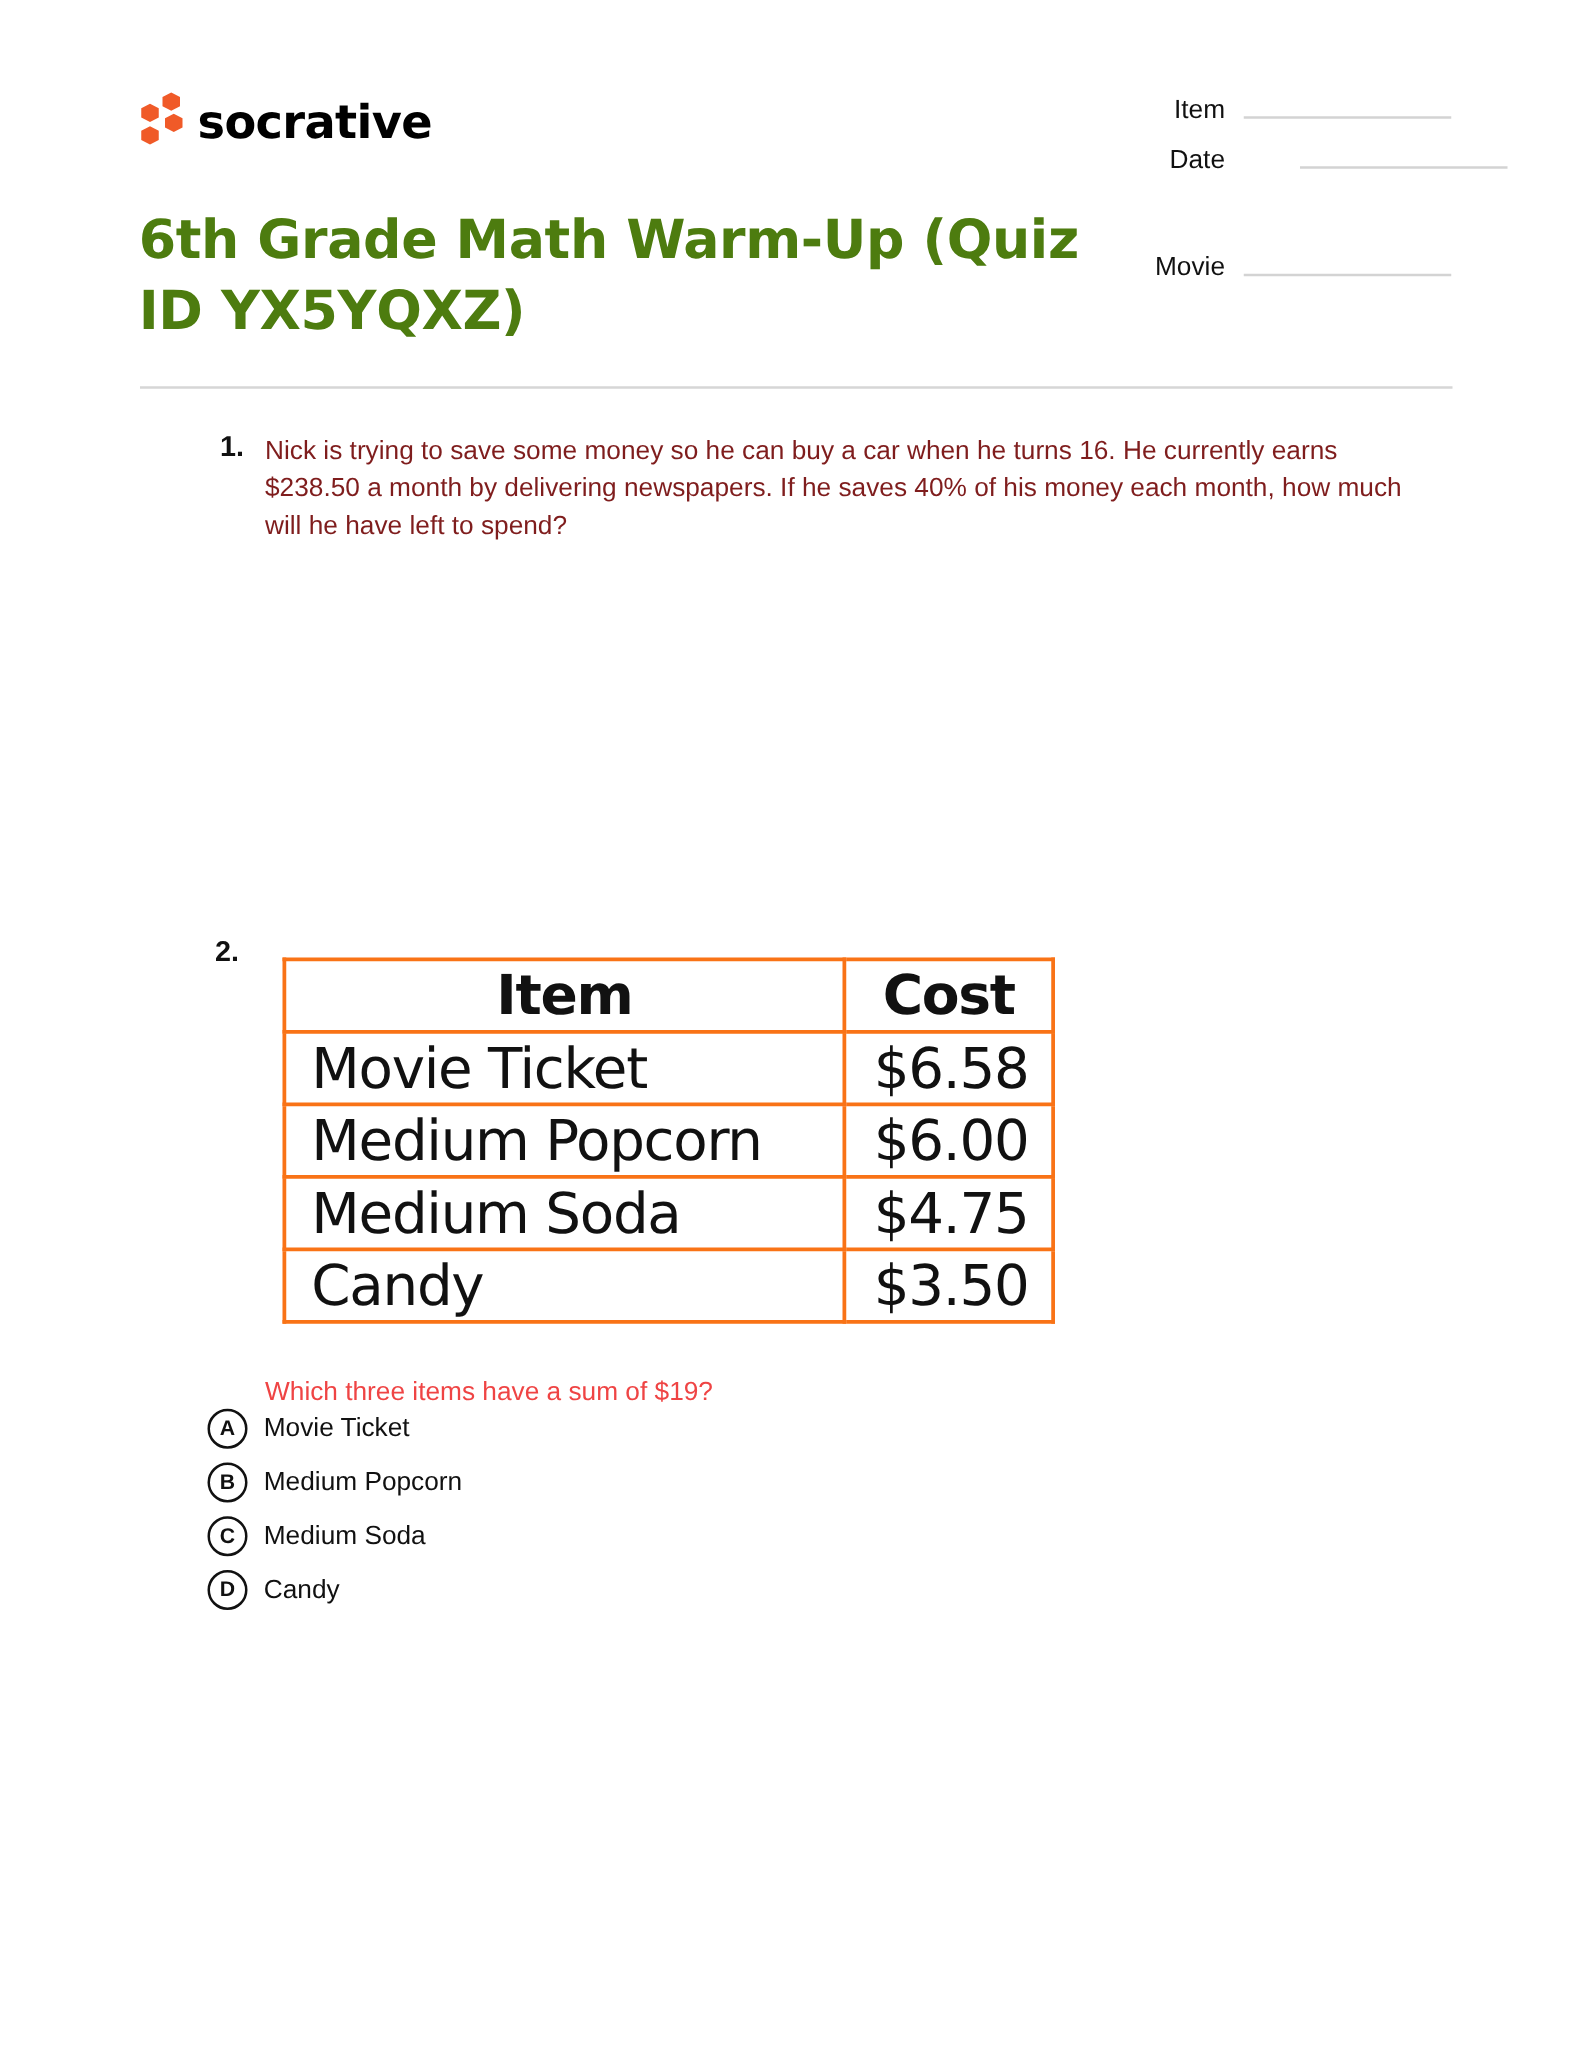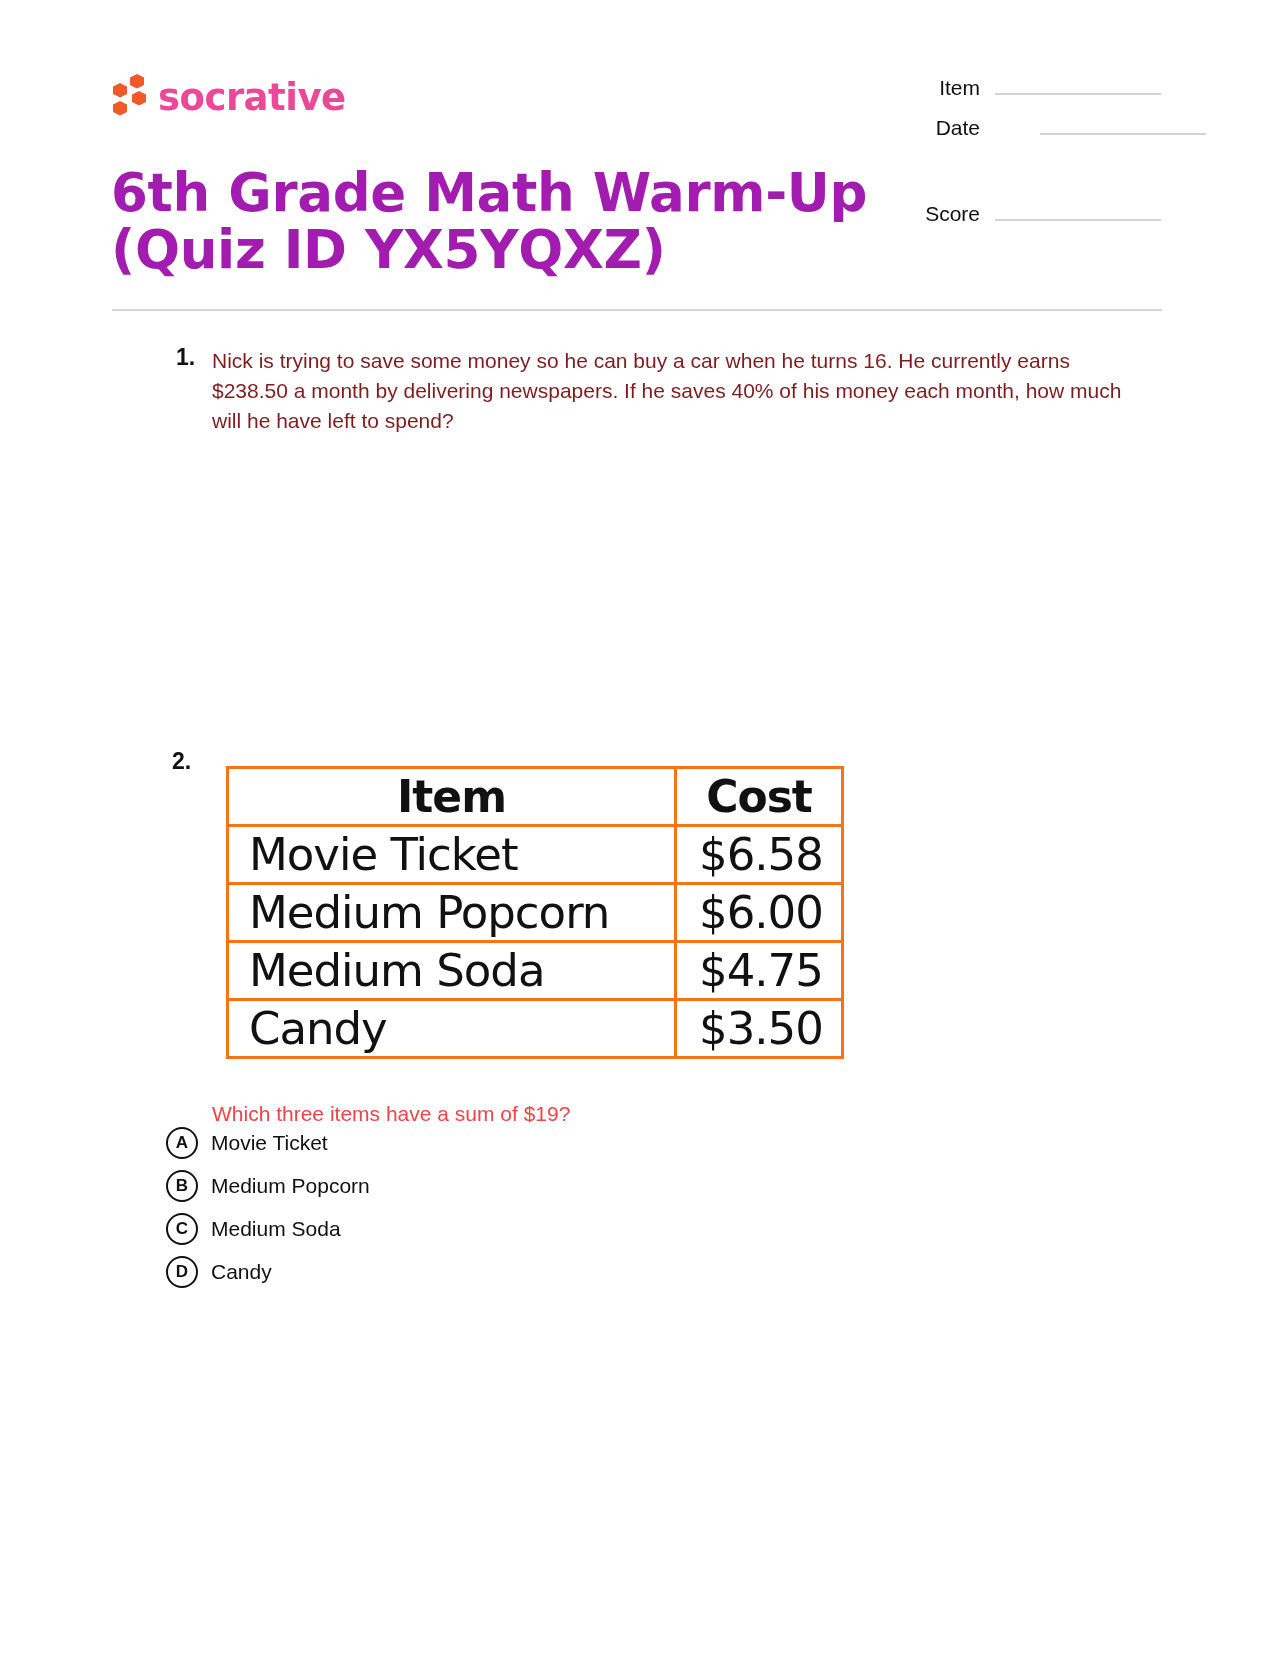--- a/index.html
+++ b/index.html
@@ -1,20 +1,20 @@
 <!DOCTYPE html>
 <html><head>
   <meta charset="utf-8">
   <style>
     html, body { margin: 0; padding: 0; background: #ffffff; }
     body { width: 1275px; height: 1653px; position: relative; overflow: hidden; color: #111; font-family: "Liberation Sans", sans-serif; }
     .logo { position: absolute; left: 110px; top: 72px; display: flex; align-items: center; }
     .logo svg { width: 40px; height: 50px; }
-    .logo-text { font-family: "DejaVu Sans", sans-serif; font-size: 37px; font-weight: 600; letter-spacing: -0.5px; margin-left: 8px; color: #ec4899; }
-    .title { position: absolute; left: 111px; top: 164px; width: 760px; font-family: "DejaVu Sans", sans-serif; font-weight: 600; font-size: 53px; line-height: 57px; letter-spacing: -0.3px; margin: 0; color: #a21caf; }
+    .logo-text { font-family: "DejaVu Sans", sans-serif; font-size: 37px; font-weight: 600; letter-spacing: -0.5px; margin-left: 8px; color: #000000; }
+    .title { position: absolute; left: 111px; top: 164px; width: 760px; font-family: "DejaVu Sans", sans-serif; font-weight: 600; font-size: 43px; line-height: 57px; letter-spacing: -0.3px; margin: 0; color: #4d7c0f; }
     .fields { position: absolute; left: 880px; top: 76px; width: 280px; }
     .field { position: absolute; left: 0; display: flex; align-items: flex-end; }
     .field-label { width: 100px; text-align: right; font-size: 21px; color: #111; }
     .field-line { width: 166px; border-bottom: 2px solid #d3d3d3; margin-left: 15px; height: 0; margin-bottom: 5px; }
     .divider { position: absolute; left: 112px; top: 309px; width: 1050px; border-top: 2px solid #d6d6d6; }
     .q-num { position: absolute; font-weight: bold; font-size: 23px; color: #111; }
     .q1-text { position: absolute; left: 212px; top: 346px; width: 910px; font-size: 21px; line-height: 30px; color: #7f1d1d; }
     table.items { position: absolute; left: 226px; top: 766px; border-collapse: collapse; border: 3px solid #111; font-family: "DejaVu Sans", sans-serif; }
     table.items th, table.items td { border: 3px solid #f97316; height: 55px; padding: 0 0 0 20px; font-size: 45px; font-weight: normal; text-align: left; letter-spacing: -1px; white-space: nowrap; }
     table.items th { font-weight: bold; text-align: center; padding: 0; font-size: 44px; }
@@ -45,21 +45,21 @@
 <div class="fields">
   <div class="field" style="top:0;">
     <span class="field-label">Item</span>
     <span class="field-line"></span>
   </div>
   <div class="field" style="top:40px;gap:45px;">
     <span class="field-label">Date</span>
     <span class="field-line"></span>
   </div>
   <div class="field" style="top:126px;">
-    <span class="field-label">Score</span>
+    <span class="field-label">Movie</span>
     <span class="field-line"></span>
   </div>
 </div>
 
 <div class="divider"></div>
 
 <span class="q-num" style="left:176px; top:344px;">1.</span>
 <div class="q1-text">Nick is trying to save some money so he can buy a car when he turns 16. He currently earns $238.50 a month by delivering newspapers. If he saves 40% of his money each month, how much will he have left to spend?</div>
 
 <span class="q-num" style="left:172px; top:748px;">2.</span>

